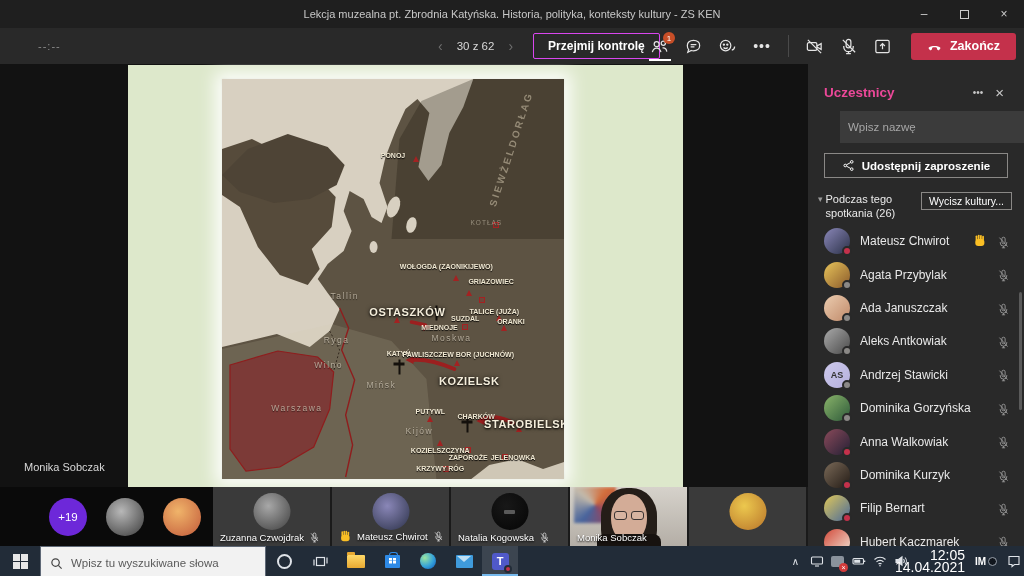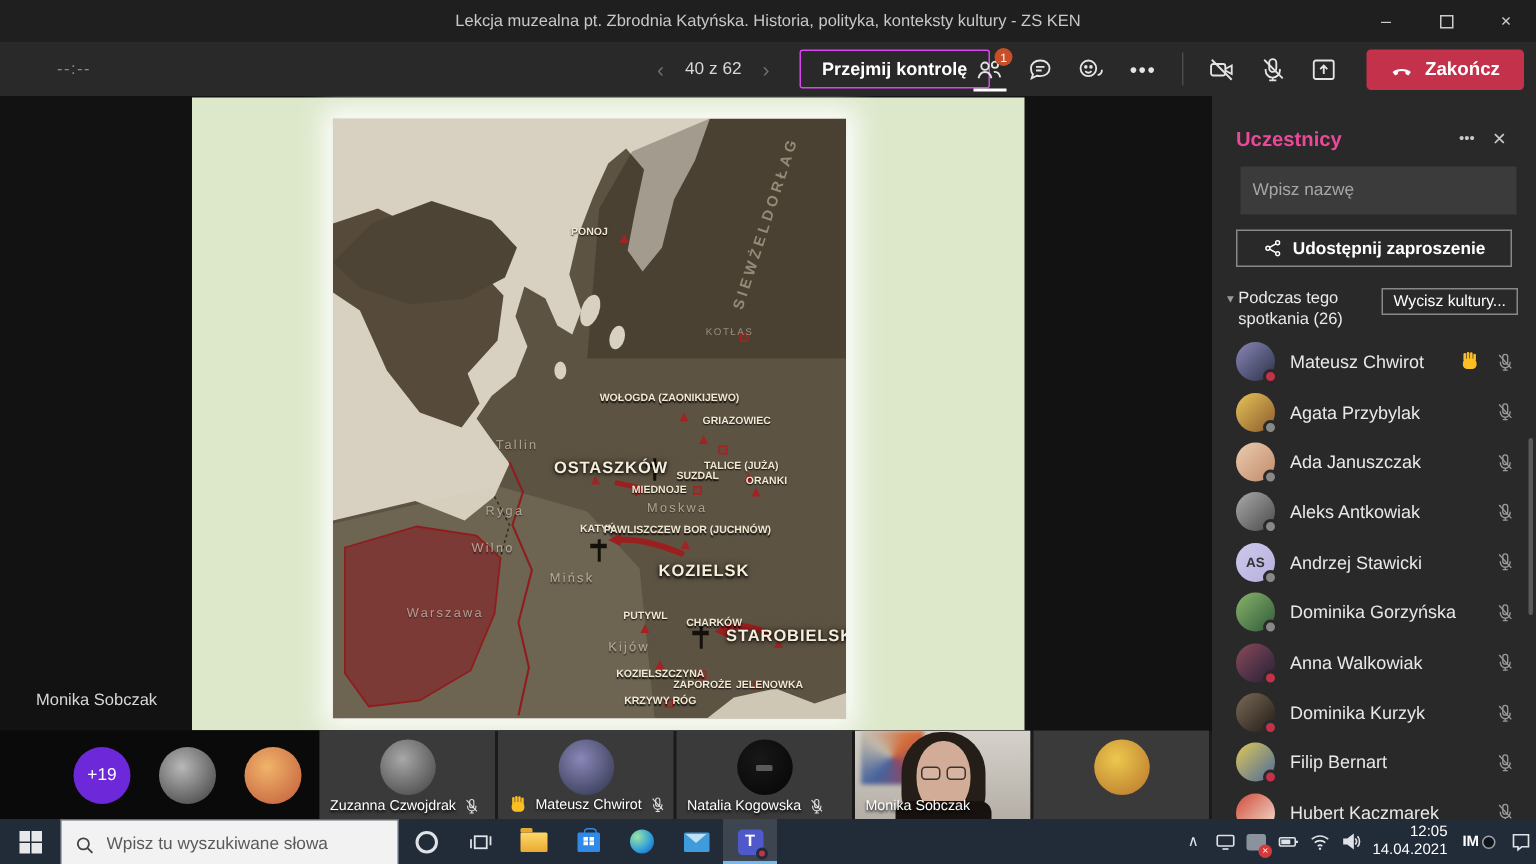--- a/index.html
+++ b/index.html
@@ -48,21 +48,21 @@
   .mk-cross{width:11px;height:15px}
   .mk-cross::before{content:"";position:absolute;left:4.5px;top:0;width:2.5px;height:15px;background:#14100c}
   .mk-cross::after{content:"";position:absolute;left:0;top:3.5px;width:11px;height:2.5px;background:#14100c}
   .presenter{position:absolute;left:24px;bottom:14px;color:#d8d8d8;font-size:11px}
 
   
   .panel{position:absolute;left:808px;top:64px;width:216px;height:482px;background:#292929;overflow:hidden}
   .phead{display:flex;align-items:center;margin:20px 14px 10px 16px}
   .ptitle{flex:1;font-size:13.5px;font-weight:bold;color:#ec4899}
   .pgl{color:#c8c8c8;font-size:13px;padding:0 6px}
-  .psearch{display:block;margin:0 19px;width:184px;height:24px;background:#3b3b3b;border:none;color:#ddd;font-size:11.5px;padding:16px 8px;font-family:inherit}
+  .psearch{display:block;margin:0 32px;width:184px;height:24px;background:#3b3b3b;border:none;color:#ddd;font-size:11.5px;padding:16px 8px;font-family:inherit}
   .psearch::placeholder{color:#a6a6a6}
   .invite{margin:10px 16px 0;width:184px;height:25px;border:1px solid #8a8886;background:transparent;color:#fff;font-size:11.5px;font-weight:600;display:flex;align-items:center;justify-content:center;gap:7px;font-family:inherit}
   .invite svg{width:13px;height:13px}
   .psec{display:flex;align-items:flex-start;margin:14px 12px 0 10px}
   .secch{color:#9a9a9a;font-size:9px;margin:2px 3px 0 0}
   .seclabel{font-size:11px;color:#eaeaea;width:102px;line-height:1.3}
   .muteall{margin-left:auto;border:1px solid #8a8886;background:transparent;color:#fff;font-size:10.5px;padding:2px 7px;white-space:nowrap;font-family:inherit}
   .prows{margin-top:4px}
   .prow{display:flex;align-items:center;height:33.4px;padding:0 14px 0 16px;gap:10px}
   .pav{width:26px;height:26px;border-radius:50%;position:relative;flex:none;display:flex;align-items:center;justify-content:center;font-size:9px;font-weight:bold;color:#333}
@@ -118,21 +118,21 @@
     linear-gradient(#fff,#fff) right bottom/3px 2.5px no-repeat}
   .ic-edge{width:16px;height:16px;border-radius:50%;background:radial-gradient(circle at 30% 30%,#9be5a0,#35a2d9 55%,#1b6fc4 85%)}
   .ic-mail{width:17px;height:13px;background:#3f9bdc;position:relative;border-radius:1px}
   .ic-mail::before{content:"";position:absolute;left:1px;top:1px;border-left:7.5px solid transparent;border-right:7.5px solid transparent;border-top:6px solid #bfe0f5}
   .ic-teams{width:17px;height:17px;background:#5059c9;border-radius:3px;color:#fff;font-size:11px;font-weight:bold;display:flex;align-items:center;justify-content:center;position:relative}
   .ic-teams i{position:absolute;right:-3px;bottom:-3px;width:8px;height:8px;border-radius:50%;background:#c4314b;border:2px solid #222c38}
   .tk-spacer{flex:1}
   .trayic{width:21px;color:#dfe3e8}
   .trayic svg{width:14px;height:14px}
   .tray-chev{font-size:10px;color:#dfe3e8}
-  .clock{width:58px;flex-direction:column;justify-content:center;align-items:flex-end;padding-right:4px;color:#fff;font-size:10px;line-height:12px;text-align:right}
+  .clock{width:58px;flex-direction:column;justify-content:center;align-items:flex-end;padding-right:4px;color:#fff;font-size:14px;line-height:12px;text-align:right}
   .ime{width:34px;color:#fff;font-size:10px;font-weight:bold;gap:2px}
   .ime i{width:9px;height:9px;border-radius:50%;background:#10151c;border:1px solid #9aa2ac;display:inline-block}
   .redx{position:relative;width:13px;height:11px;background:#8a929c;border-radius:2px}
   .redx::after{content:"×";position:absolute;right:-4px;bottom:-5px;width:9px;height:9px;background:#d23b3b;border-radius:50%;color:#fff;font-size:7px;line-height:9px;text-align:center}
 </style>
 </head>
 <body>
 
 <div id="app">
 
@@ -144,21 +144,21 @@
           <i class="maxbox"></i>
         </span>
       <span class="wc">×</span>
     </div>
   </header>
 
   <div class="toolbar">
     <span class="timer">--:--</span>
     <div class="tb-mid">
       <span class="navgl">‹</span>
-      <span class="counter">40 z 62</span>
+      <span class="counter">30 z 62</span>
       <span class="navgl">›</span>
       <button class="takectrl">Przejmij kontrolę</button>
     </div>
     <div class="tb-right">
       <div class="tbic active">
         <svg viewBox="0 0 20 20" fill="none" stroke="currentColor" stroke-width="1.3">
             <circle cx="7" cy="7.5" r="2.6"></circle>
             <path d="M2.5 16c.6-3 2.6-4.4 4.5-4.4s3.9 1.4 4.5 4.4"></path>
             <circle cx="14" cy="6.5" r="2.2"></circle>
             <path d="M13.2 11.5c2.2-.3 4 1.2 4.5 3.8"></path>

